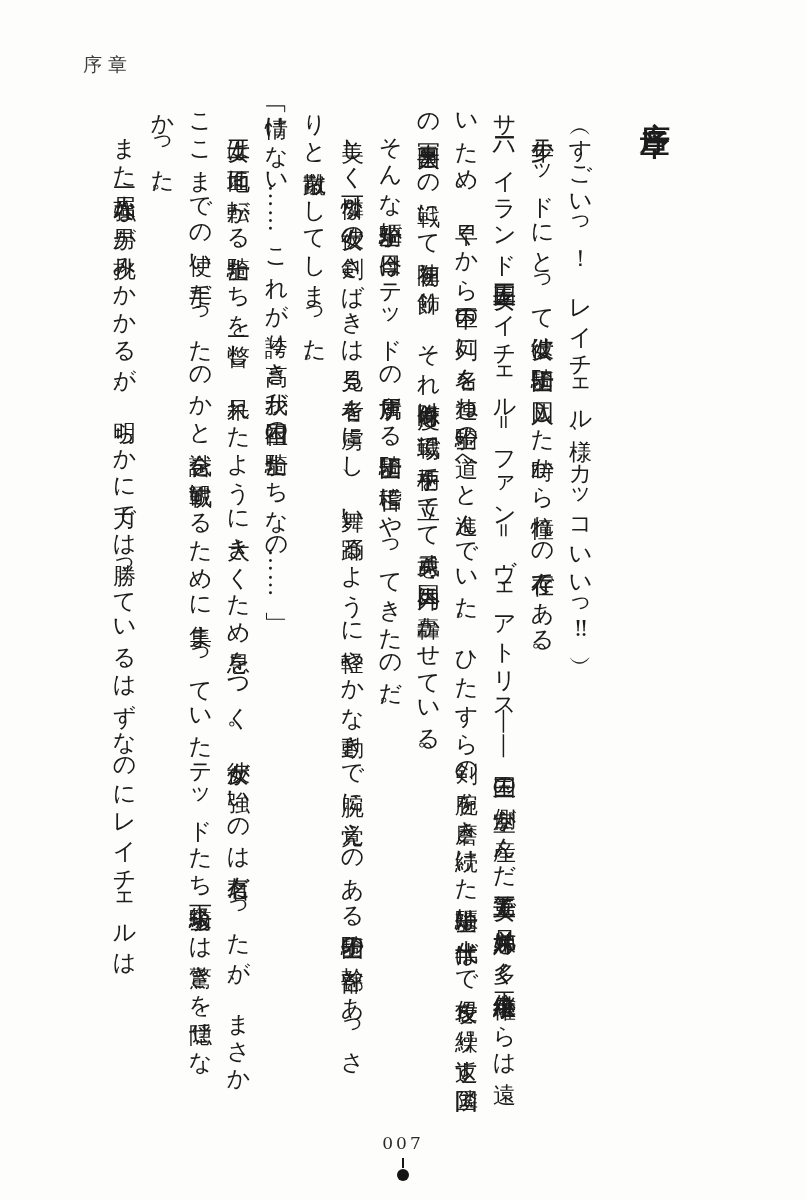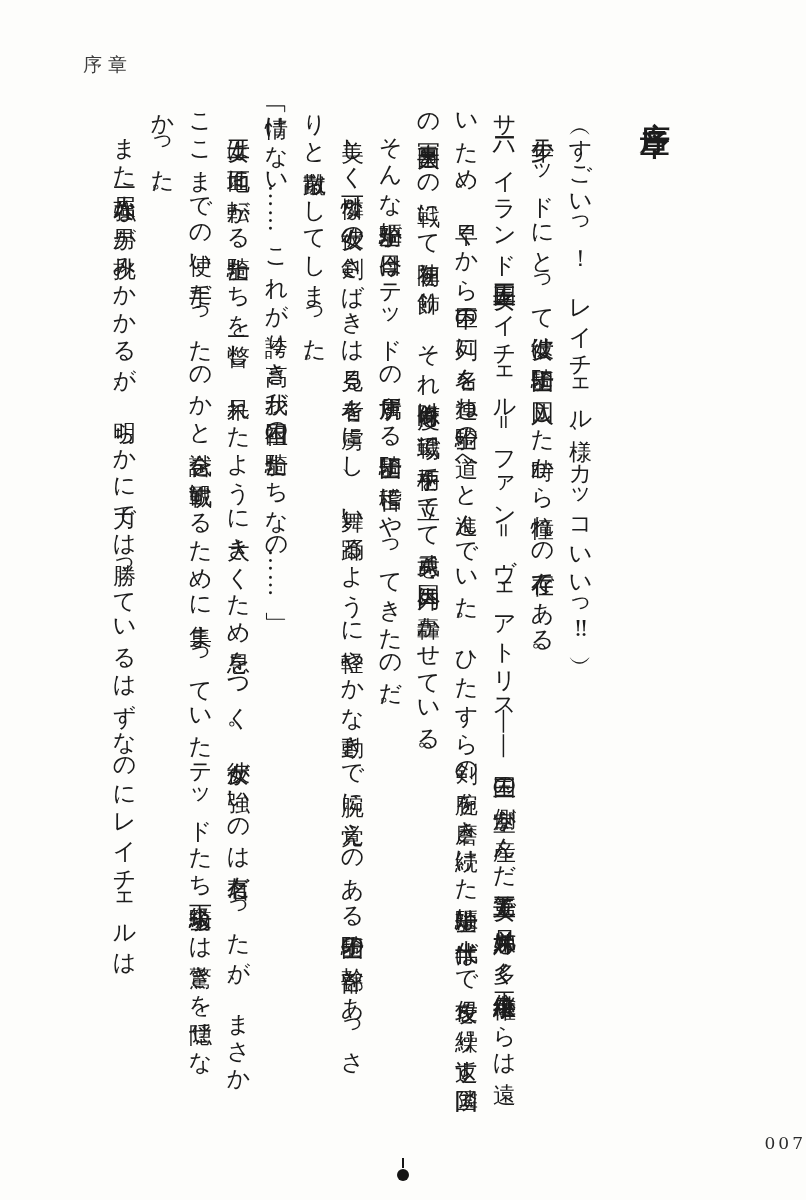--- a/index.html
+++ b/index.html
@@ -42,21 +42,21 @@
     letter-spacing: 1.5px;
     line-break: strict;
     text-align: start;
   }
   .para.indent { text-indent: 1em; }
   .page-number {
     position: absolute;
     left: 0;
     right: 0;
     top: 1133px;
-    text-align: right;
+    text-align: center;
     font-size: 17px;
     letter-spacing: 3px;
     color: #2b2b2b;
   }
   .chapter-marker {
     position: absolute;
     left: 50%;
     top: 1158px;
     transform: translateX(-50%);
     display: flex;

